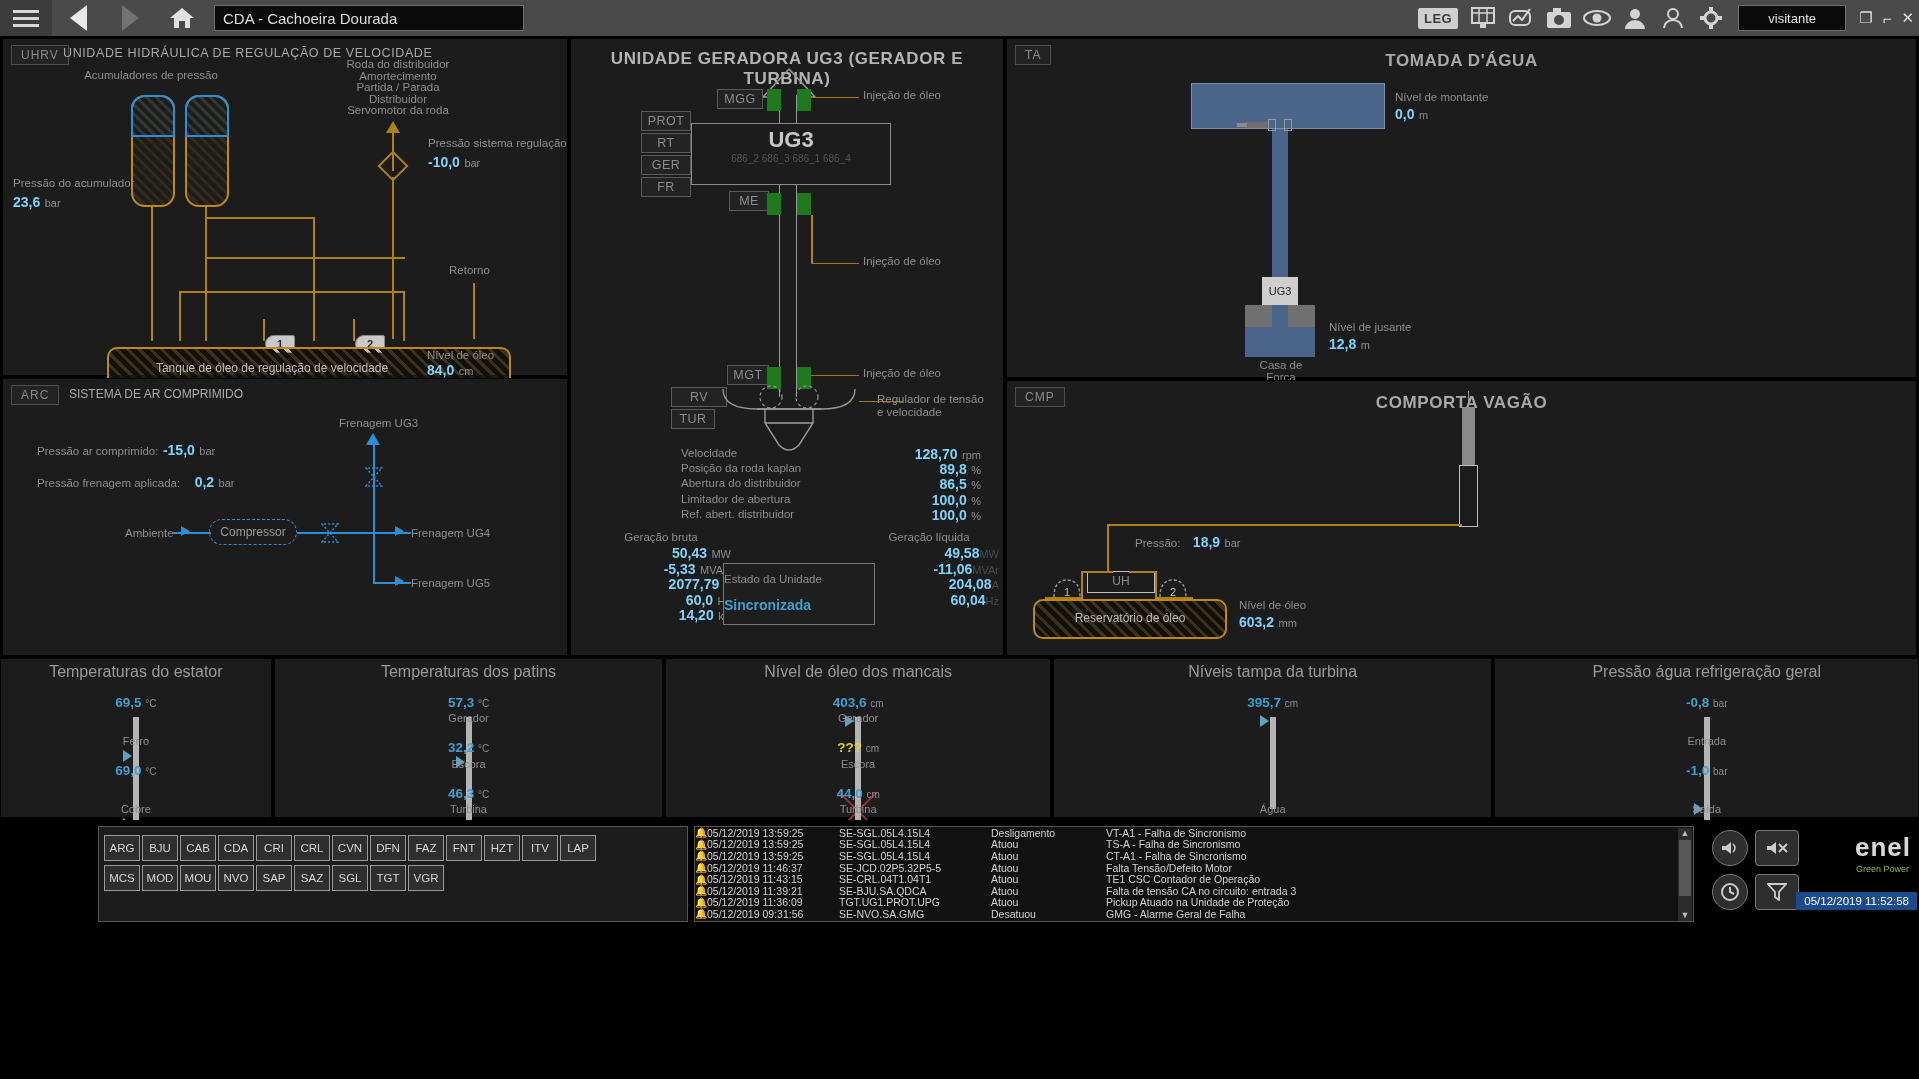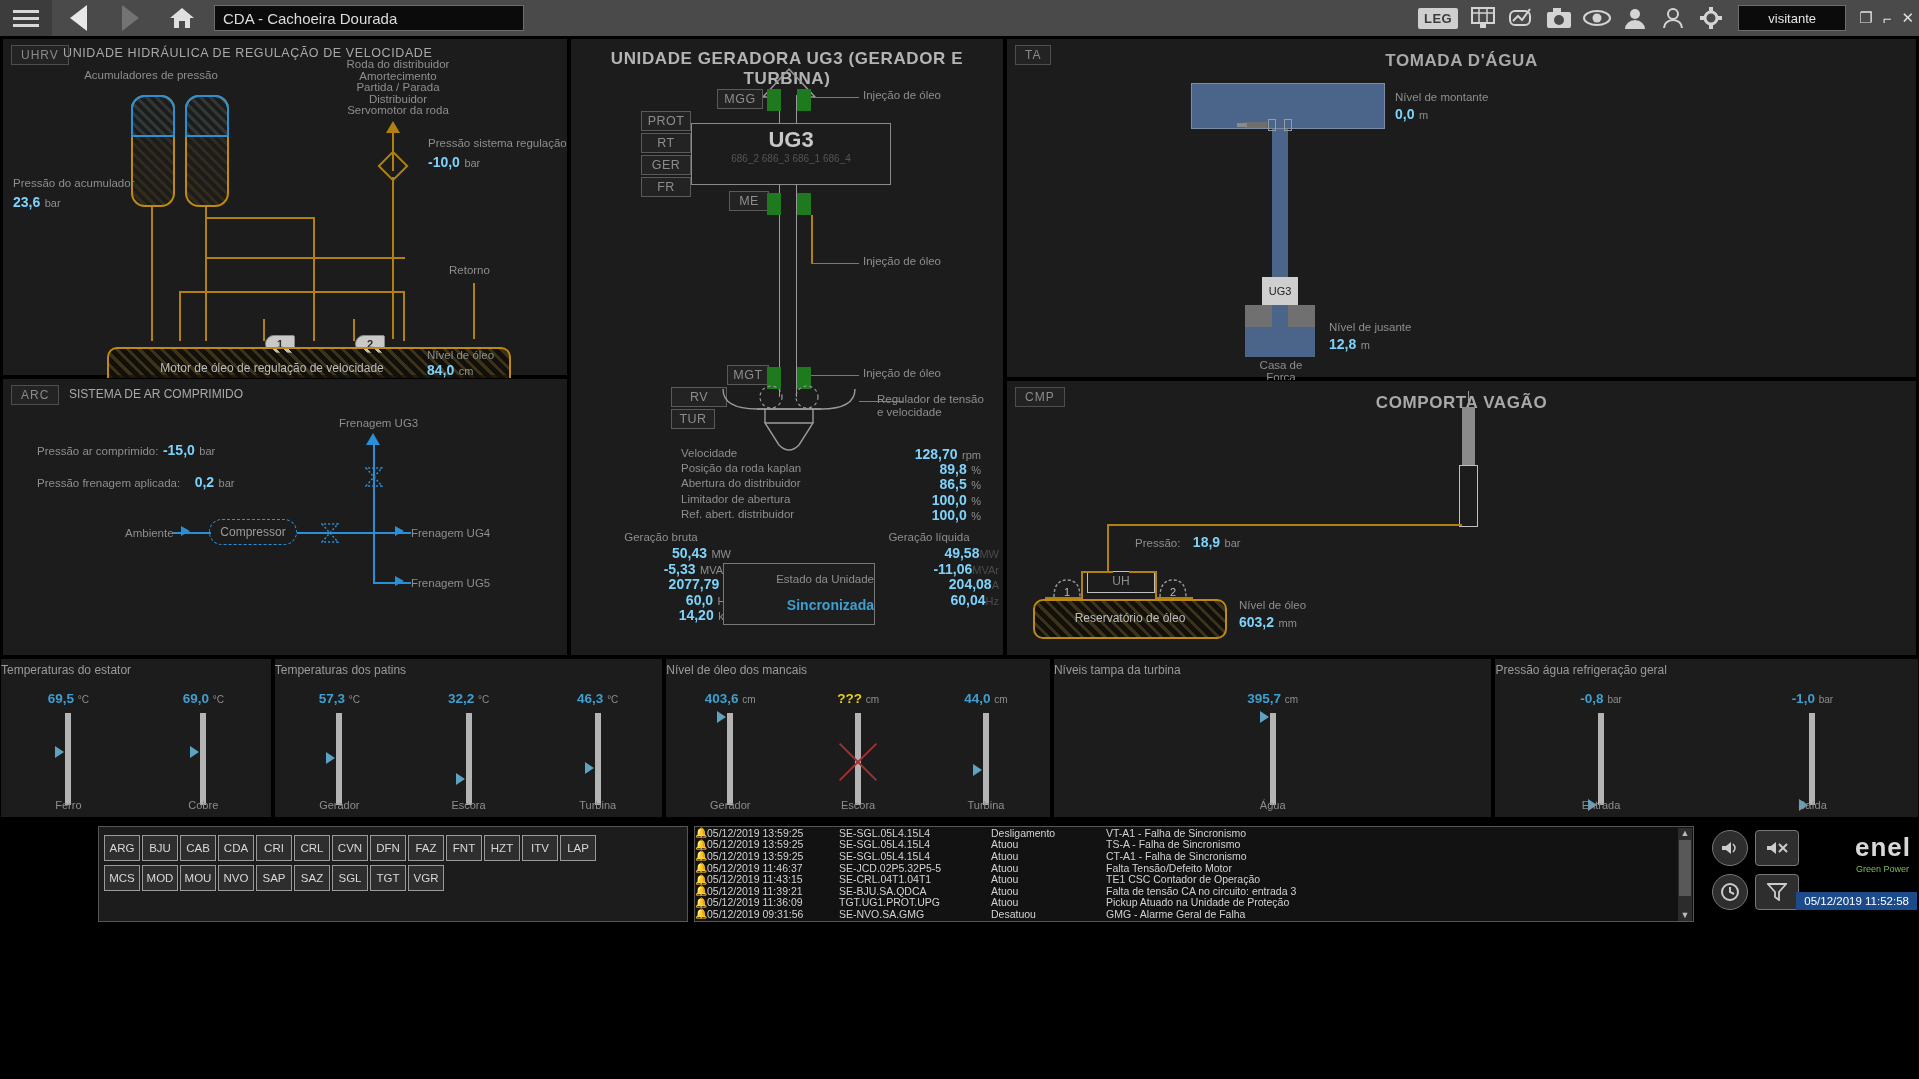--- a/index.html
+++ b/index.html
@@ -80,41 +80,41 @@
   
   #ug3{ left:570px; top:2px; width:434px; height:618px; }
   #ug3 .ptitle{ top:10px; font-size:17px; font-weight:bold; color:#b4b4b4; }
   .tagbox{ position:absolute; border:1px solid #5a5a5a; color:#8d8d8d; font-size:12.5px;
     padding:2px 0; width:46px; text-align:center; background:#232323; letter-spacing:.5px; }
   .greenblk{ position:absolute; width:14px;height:22px;background:#1f7a1f; }
   .machbox{ position:absolute; border:1px solid #8a8a8a; background:#1c1c1c; }
   .shaft{ position:absolute; background:#1c1c1c; border-left:1px solid #9a9a9a;border-right:1px solid #9a9a9a; }
   .callout{ position:absolute; color:#8e8e8e;font-size:11.5px; }
   .cline{ position:absolute; background:#a07a10; height:1px; }
-  .estado{ position:absolute; border:1px solid #777; background:#1e1e1e; text-align:right; }
+  .estado{ position:absolute; border:1px solid #777; background:#1e1e1e; text-align:left; }
 
   
   #ta{ left:1006px; top:2px; width:911px; height:340px; }
   #ta .ptitle{ top:12px; font-size:17px; font-weight:bold; }
   .water{ position:absolute; background:#4b648a; }
   .concrete{ position:absolute; background:#707070; }
   .lightblk{ position:absolute; background:#cfcfcf; color:#1e1e1e; font-size:11px;
     display:flex;align-items:center;justify-content:center; }
 
   
   #cmp{ left:1006px; top:344px; width:911px; height:276px; }
   #cmp .ptitle{ top:12px; font-size:17px; font-weight:bold; }
   .gate{ position:absolute; background:#8a8a8a; }
   .gatebox{ position:absolute; border:1px solid #c0c0c0; background:#1c1c1c; }
 
   
   #gauges{ position:absolute; left:0; top:622px; width:1919px; height:160px; display:flex; gap:2px; }
   .ggroup{ background:#1c1c1c; border:1px solid #000; position:relative; height:160px; }
-  .gtitle{ color:#9a9a9a; font-size:12px; padding-top:4px; }
-  .gcols{ display:flex; height:136px; }
+  .gtitle{ text-align:center; color:#9a9a9a; font-size:16px; padding-top:4px; }
+  .gcols{ display:flex; height:136px;flex-direction:column; }
   .gcol{ flex:1; position:relative; }
   .gval{ position:absolute; top:14px; width:100%; text-align:center; font-size:13.5px; font-weight:bold; color:#3f9fd0; }
   .gval .u{ font-size:10px; color:#8e8e8e; font-weight:normal; }
   .gval.bad{ color:#e8d21a; }
   .gbar{ position:absolute; left:50%; margin-left:-3px; top:36px; width:6px; height:92px; background:#b4b4b4; }
   .gmark{ position:absolute; left:50%; margin-left:-13px; width:0;height:0;
     border-top:6px solid transparent;border-bottom:6px solid transparent;border-left:9px solid #5fa3c4; }
   .gname{ position:absolute; bottom:2px; width:100%; text-align:center; color:#8e8e8e; font-size:11px; }
   .gx{ position:absolute; left:50%; margin-left:-26px; top:58px; width:52px;height:52px; }
   .gx i{ position:absolute; left:0; top:26px; width:52px;height:2px;background:#a03030; }
@@ -282,21 +282,21 @@
     <div class="opipe" style="left:260px;top:280px;width:2px;height:22px;"></div>
     <div class="opipe" style="left:350px;top:280px;width:2px;height:22px;"></div>
 
     <div class="pump" style="left:262px;top:296px;">1</div>
     <div class="pump" style="left:352px;top:296px;">2</div>
 
     <div class="lbl" style="position:absolute;left:446px;top:225px;">Retorno</div>
     <div class="opipe" style="left:470px;top:244px;width:2px;height:56px;"></div>
 
     <div class="tank" style="left:104px;top:308px;width:404px;height:44px;"></div>
-    <div style="position:absolute;left:104px;top:322px;width:330px;text-align:center;color:#bcbcbc;font-size:12px;">Motor de óleo de regulação de velocidade</div>
+    <div style="position:absolute;left:104px;top:322px;width:330px;text-align:center;color:#bcbcbc;font-size:12px;">Tanque de óleo de regulação de velocidade</div>
     <div style="position:absolute;left:424px;top:310px;width:90px;text-align:left;">
       <div class="lbl">Nível de óleo</div>
       <div><span class="val">84,0</span>
       <span class="unit">cm</span></div>
     </div>
   </div>
 
   <div class="panel" id="arc">
     <div class="ptag">ARC</div>
     <div style="position:absolute;left:66px;top:8px;font-size:12px;color:#a9a9a9;">SISTEMA DE AR COMPRIMIDO</div>

